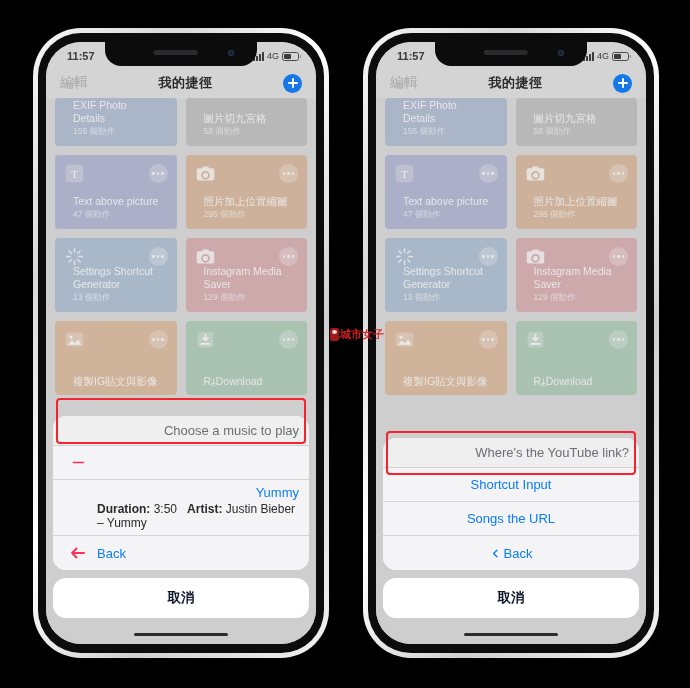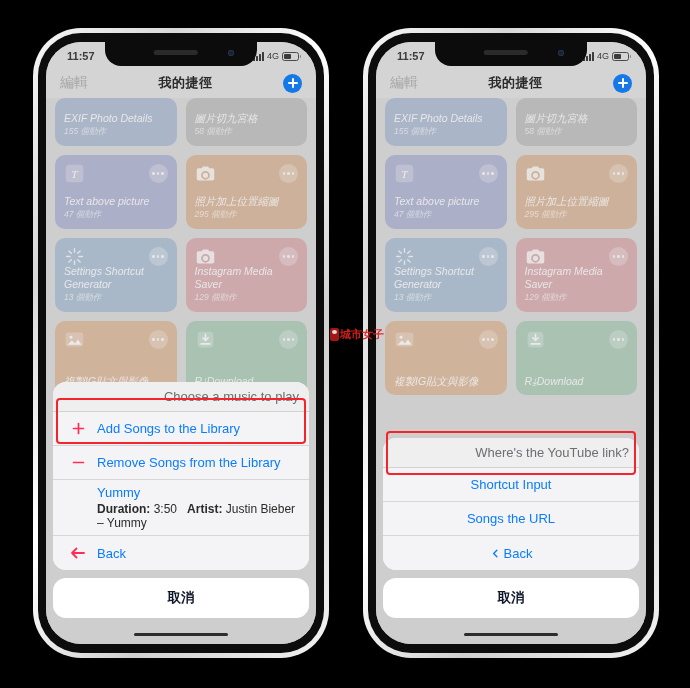--- a/index.html
+++ b/index.html
@@ -154,30 +154,29 @@
     overflow: hidden;
   }
   .grid {
     display: grid;
     grid-template-columns: 1fr 1fr;
     gap: 9px;
     padding: 0 9px;
     box-sizing: border-box;
   }
   .card {
-    border-radius: 10px;
+    border-radius: 4px;
     height: 74px;
     position: relative;
-    padding: 8px 9px;
+    padding: 8px 18px;
     box-sizing: border-box;
     display: flex;
     flex-direction: column;
     justify-content: flex-end;
     overflow: hidden;
-    font-style: italic;
   }
   .card .gicon {
     position: absolute;
     top: 8px; left: 9px;
     width: 21px; height: 21px;
     color: rgba(255,255,255,0.78);
   }
   .card .dots {
     position: absolute;
     top: 9px; right: 9px;
@@ -252,21 +251,21 @@
     position: absolute;
     left: 16px;
     top: 50%;
     transform: translateY(-50%);
     color: #ff2d55;
     width: 18px; height: 18px;
     display: flex; align-items: center; justify-content: center;
   }
   .sheet-row.detail {
     flex-direction: column;
-    align-items: flex-start;
+    align-items: flex-end;
     justify-content: center;
     padding-left: 44px;
     min-height: 38px;
   }
   .sheet-row.detail .dtitle { font-size: 13px; color: #0a7cff; line-height: 15px; }
   .sheet-row.detail .dmeta  { font-size: 12px; color: #2b2b2b; margin-top: 2px; }
   .sheet-row.detail .dmeta b { font-weight: bold; }
 
   .sheet-cancel {
     border-radius: 13px;
@@ -463,36 +462,27 @@
             </div>
 
           </div>
           <div class="dim"></div>
         </div>
 
         <div class="sheet">
           <div class="sheet-group">
             <div class="sheet-header">Choose a music to play</div>
 
-            <div class="sheet-row lefticon">
-              <span class="ricon">
-                <svg viewBox="0 0 24 24" width="17" height="17" stroke="#ff2d55" stroke-width="2.4" stroke-linecap="round">
-                    <path d="M12 5v14M5 12h14"></path>
-                  </svg>
-              </span>
-              <span>Add Songs to the Library</span>
-            </div>
 
             <div class="sheet-row lefticon">
               <span class="ricon">
                 <svg viewBox="0 0 24 24" width="17" height="17" stroke="#ff2d55" stroke-width="2.4" stroke-linecap="round">
                     <path d="M5 12h14"></path>
                   </svg>
               </span>
-              <span>Remove Songs from the Library</span>
             </div>
 
             <div class="sheet-row detail">
               <span class="dtitle">Yummy</span>
               <span class="dmeta">
                 <b>Duration:</b>
                 <span>3:50</span>
                 &nbsp;
                 <b>Artist:</b>
                 <span>Justin Bieber – Yummy</span>

